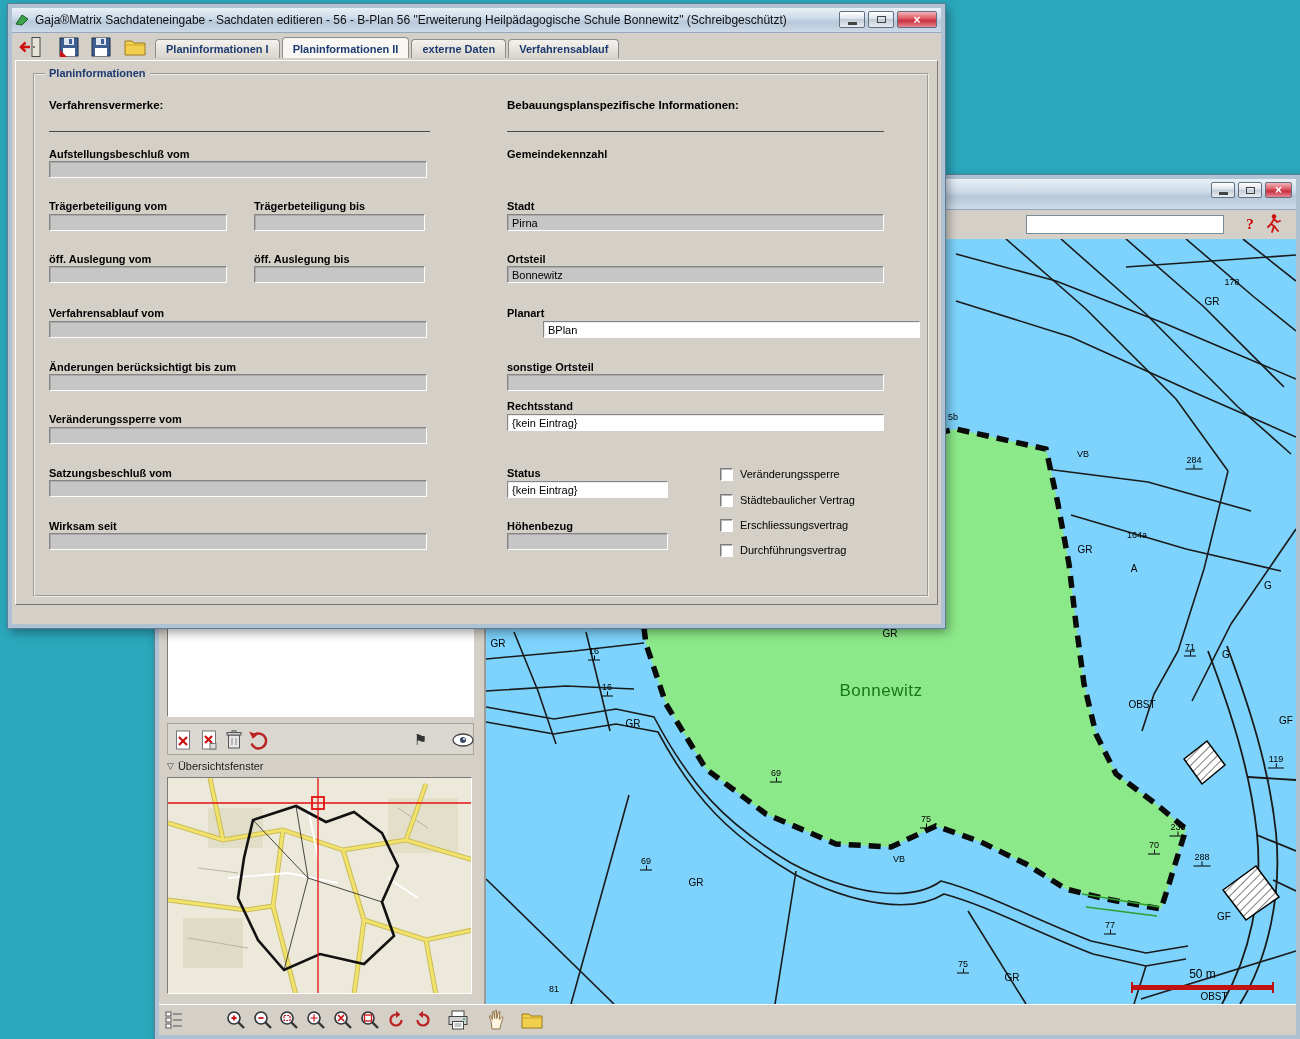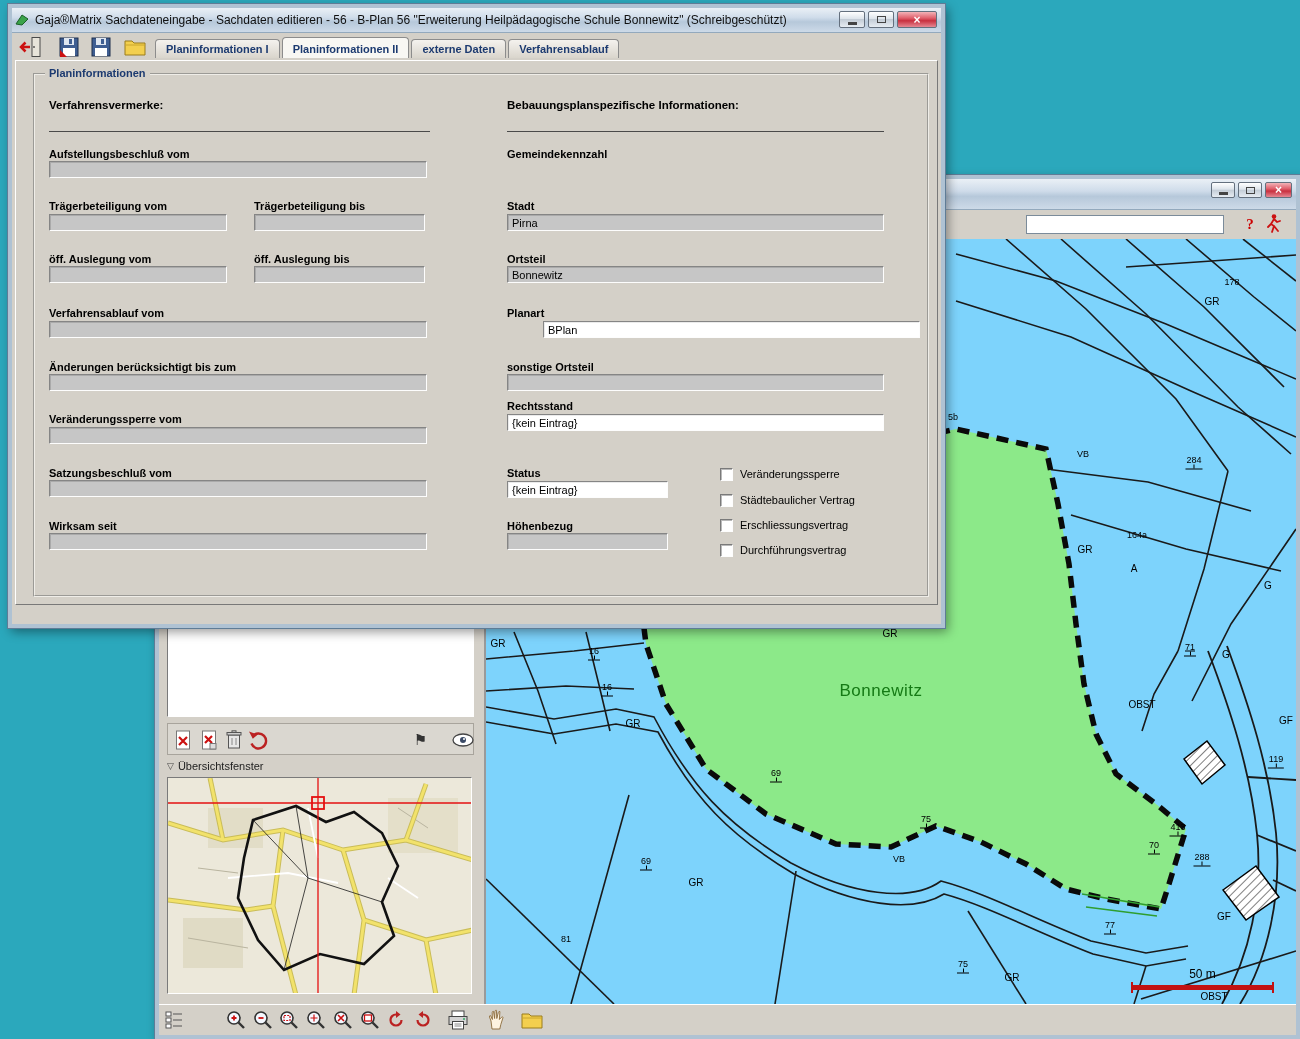--- a/index.html
+++ b/index.html
@@ -257,39 +257,39 @@
             <div class="map-label num" style="left: 597px; top: 215px;">VB</div>
             <div class="map-label num" style="left: 651px; top: 296px;">164a</div>
             <div class="map-label gr" style="left: 599px; top: 310px;">GR</div>
             <div class="map-label gr" style="left: 648px; top: 329px;">A</div>
             <div class="map-label gr" style="left: 782px; top: 346px;">G</div>
             <div class="map-label frac" style="left: 704px; top: 410px; text-decoration: underline;">71</div>
             <div class="map-label gr" style="left: 740px; top: 415px;">G</div>
             <div class="map-label gr" style="left: 656px; top: 465px;">OBST</div>
             <div class="map-label gr" style="left: 800px; top: 481px;">GF</div>
             <div class="map-label frac" style="left: 790px; top: 522px;">119</div>
-            <div class="map-label frac" style="left: 692px; top: 590px;">413</div>
+            <div class="map-label frac" style="left: 692px; top: 590px;">235</div>
             <div class="map-label frac" style="left: 668px; top: 608px;">70</div>
             <div class="map-label frac" style="left: 716px; top: 620px;">288</div>
             <div class="map-label gr" style="left: 738px; top: 677px;">GF</div>
             <div class="map-label place" style="left: 395px; top: 452px; color: rgb(21, 122, 21);">Bonnewitz</div>
             <div class="map-label gr" style="left: 404px; top: 394px;">GR</div>
             <div class="map-label gr" style="left: 12px; top: 404px;">GR</div>
             <div class="map-label frac" style="left: 108px; top: 414px;">16</div>
             <div class="map-label frac" style="left: 121px; top: 450px;">16</div>
             <div class="map-label gr" style="left: 147px; top: 484px;">GR</div>
             <div class="map-label frac" style="left: 290px; top: 536px;">69</div>
             <div class="map-label frac" style="left: 440px; top: 582px;">75</div>
             <div class="map-label num" style="left: 413px; top: 620px;">VB</div>
             <div class="map-label frac" style="left: 160px; top: 624px;">69</div>
             <div class="map-label gr" style="left: 210px; top: 643px;">GR</div>
             <div class="map-label frac" style="left: 624px; top: 688px;">77</div>
             <div class="map-label frac" style="left: 477px; top: 727px;">75</div>
             <div class="map-label gr" style="left: 526px; top: 738px;">GR</div>
-            <div class="map-label num" style="left: 68px; top: 700px; margin-left: 12px;">81</div>
+            <div class="map-label num" style="left: 68px; top: 750px;">81</div>
             <div class="map-label gr" style="left: 728px; top: 757px;">OBST</div>
           </div>
         <div class="scalebar">
           <div class="scale-label">50 m</div>
         </div>
       </div>
     </div>
 
     <div class="bottom-strip">
       <div class="tools-cell">

